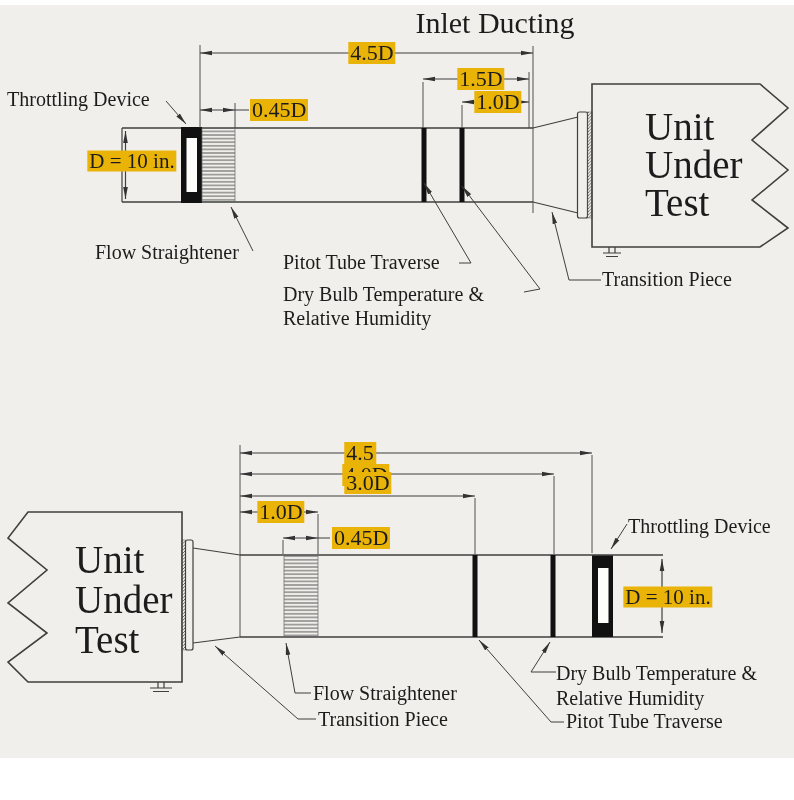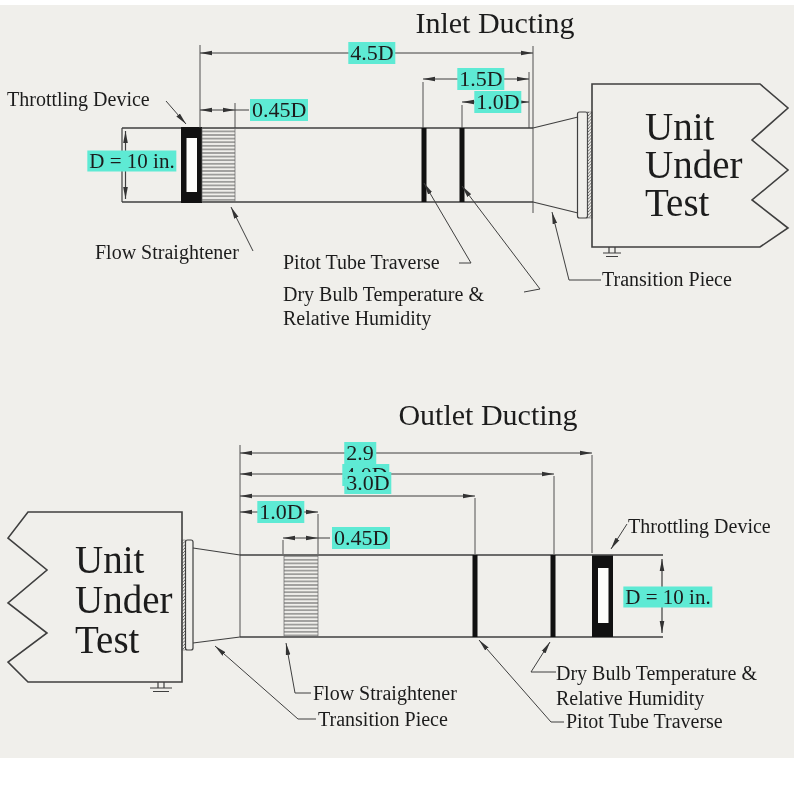--- a/index.html
+++ b/index.html
@@ -1,21 +1,21 @@
 <!DOCTYPE html>
 <html><head>
 <meta charset="utf-8">
 <style>
   html,body{margin:0;padding:0;}
   body{width:794px;height:800px;position:relative;background:#ffffff;overflow:hidden;}
   #stage{position:absolute;left:0;top:0;width:794px;height:668px;}
   .panel{position:absolute;left:0;top:5px;width:794px;height:753px;background:#f0efeb;}
   svg{position:absolute;left:0;top:0;}
   .lbl{position:absolute;font-family:"Liberation Serif","DejaVu Serif",serif;color:#1c1c1c;white-space:nowrap;}
-  .dim{font-size:22px;background:#5eead4;padding:0 2px;transform:translate(-50%,-50%);line-height:1;}
+  .dim{font-size:22px;background:#eab308;padding:0 2px;transform:translate(-50%,-50%);line-height:1;}
   .dim-left{transform:translate(0,-50%);text-align:center;}
   .call{font-size:20px;line-height:1.05;}
   .call2{text-align:left;line-height:24px;white-space:normal;}
   .title{font-size:30px;transform:translate(-50%,-50%);}
   .unit{font-size:39px;line-height:38px;}
   .caption{position:absolute;left:2px;top:771px;font-family:"Liberation Serif","DejaVu Serif",serif;
            font-size:20px;color:#1c1c1c;white-space:nowrap;}
 </style>
 </head>
 <body>
@@ -146,22 +146,21 @@
     <span>Dry Bulb Temperature &amp;</span><br>
     <span>Relative Humidity</span>
   </div>
   <div class="lbl call" style="left:602px;top:269px;">Transition Piece</div>
   <div class="lbl unit" style="left:645px;top:108px;">
     <div>Unit</div>
     <div>Under</div>
     <div>Test</div>
   </div>
 
-  <div class="lbl title" style="left:488px;top:415px;">Outlet Ducting</div>
-  <div class="lbl dim" style="left:360px;top:453px;">2.9</div>
+  <div class="lbl dim" style="left:360px;top:453px;">4.5</div>
   <div class="lbl dim" style="left:366px;top:475px;">4.0D</div>
   <div class="lbl dim" style="left:368px;top:483px;">3.0D</div>
   <div class="lbl dim" style="left:281px;top:512px;">1.0D</div>
   <div class="lbl dim dim-left" style="left:332px;top:538px;">0.45D</div>
   <div class="lbl dim" style="left:668px;top:597px;font-size:21px;">D = 10 in.</div>
   <div class="lbl call" style="left:628px;top:516px;">Throttling Device</div>
   <div class="lbl call call2" style="left:556px;top:661px;width:235px;line-height:25px;">
     <span>Dry Bulb Temperature &amp;</span><br>
     <span>Relative Humidity</span>
   </div>

